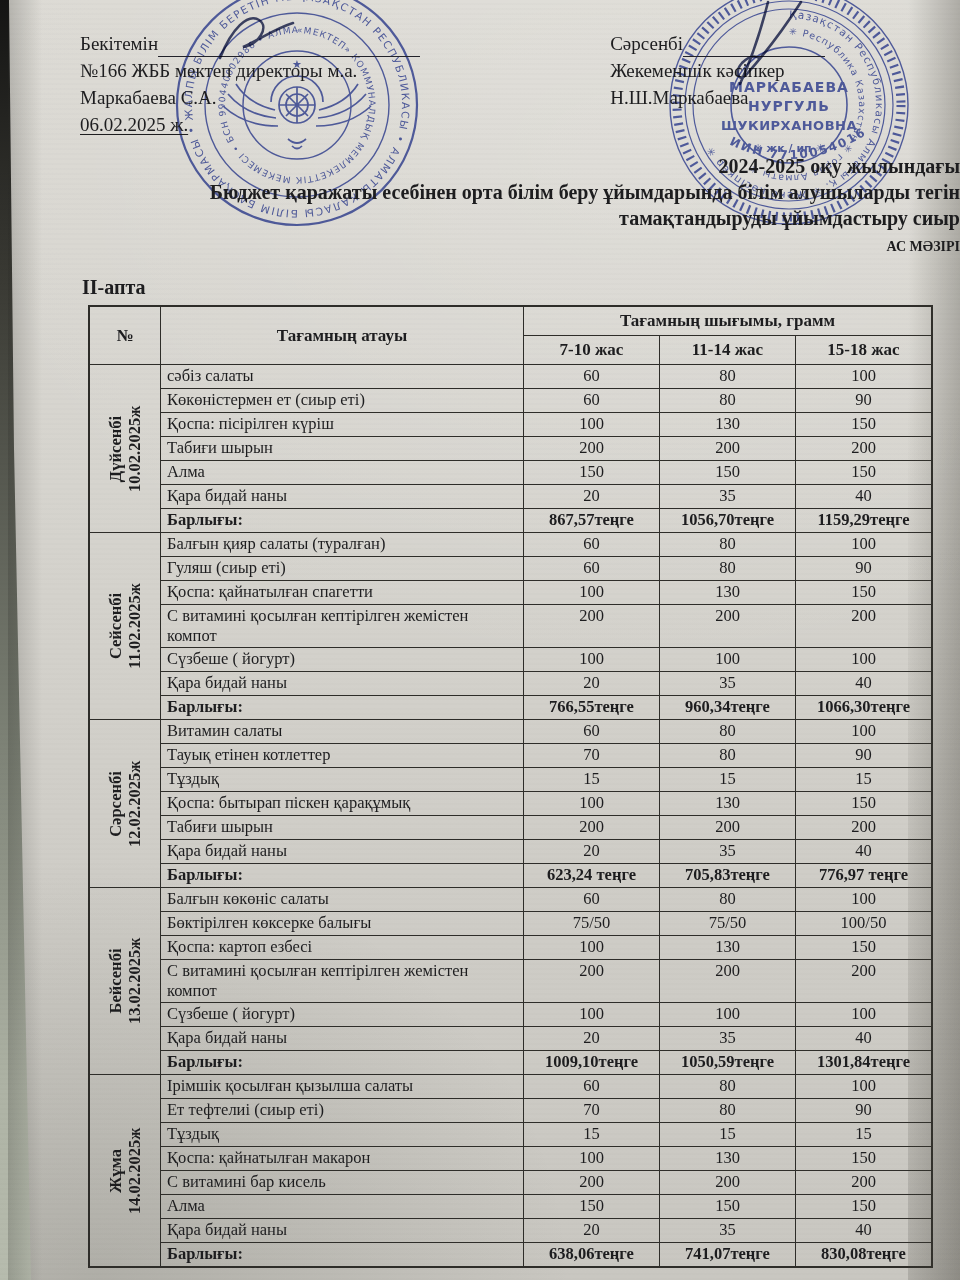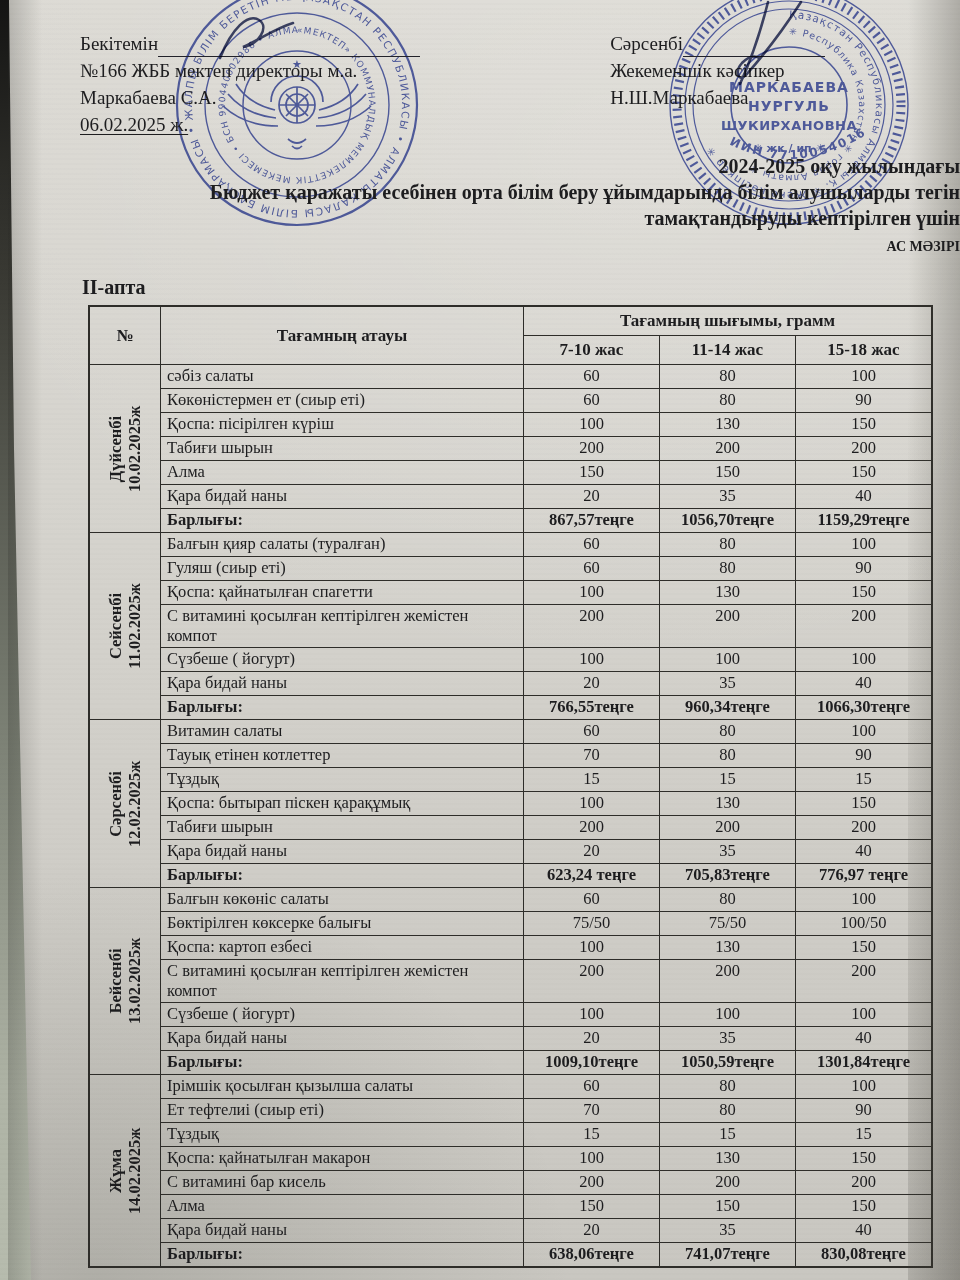--- a/index.html
+++ b/index.html
@@ -140,21 +140,21 @@
     <div style="padding-right:75px;">
       <div class="ln"><span>Сәрсенбі</span><span class="uline ul-right"></span></div>
       <div class="ln">Жекеменшік кәсіпкер</div>
       <div class="ln">Н.Ш.Маркабаева</div>
     </div>
   </div>
 
   <div class="title">
     <div class="t1">2024-2025 оқу жылындағы</div>
     <div class="t2">Бюджет қаражаты есебінен орта білім беру ұйымдарында білім алушыларды тегін</div>
-    <div class="t3">тамақтандыруды кептірілген үшін</div>
+    <div class="t3">тамақтандыруды ұйымдастыру сиыр</div>
     <div class="t4">АС МӘЗІРІ</div>
   </div>
 
   <div class="week">ІІ-апта</div>
 
   <table class="menu">
     <thead>
       <tr>
         <th class="c-num" rowspan="2">№</th>
         <th class="c-name" rowspan="2">Тағамның атауы</th>

